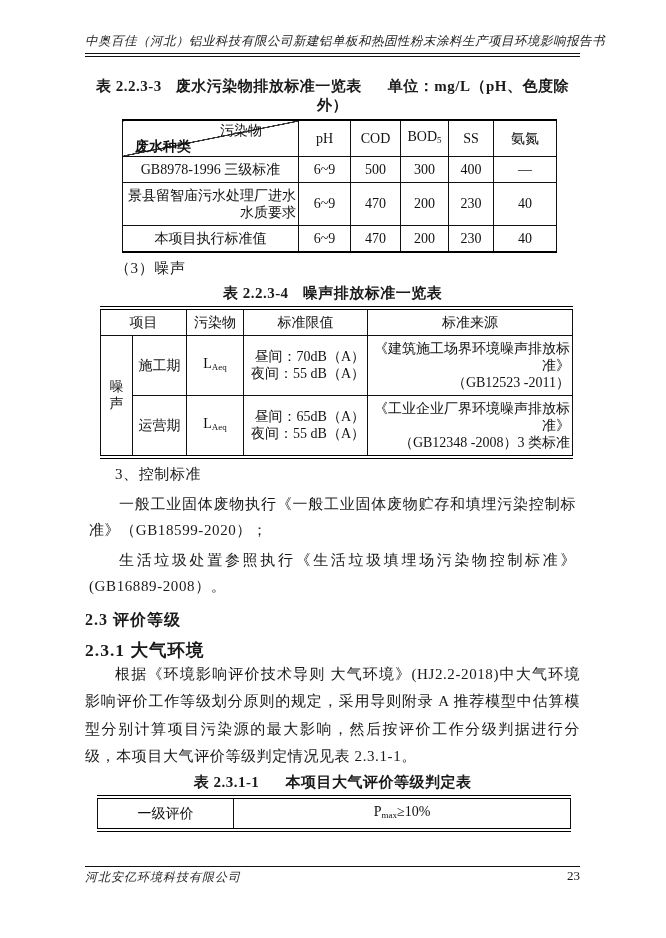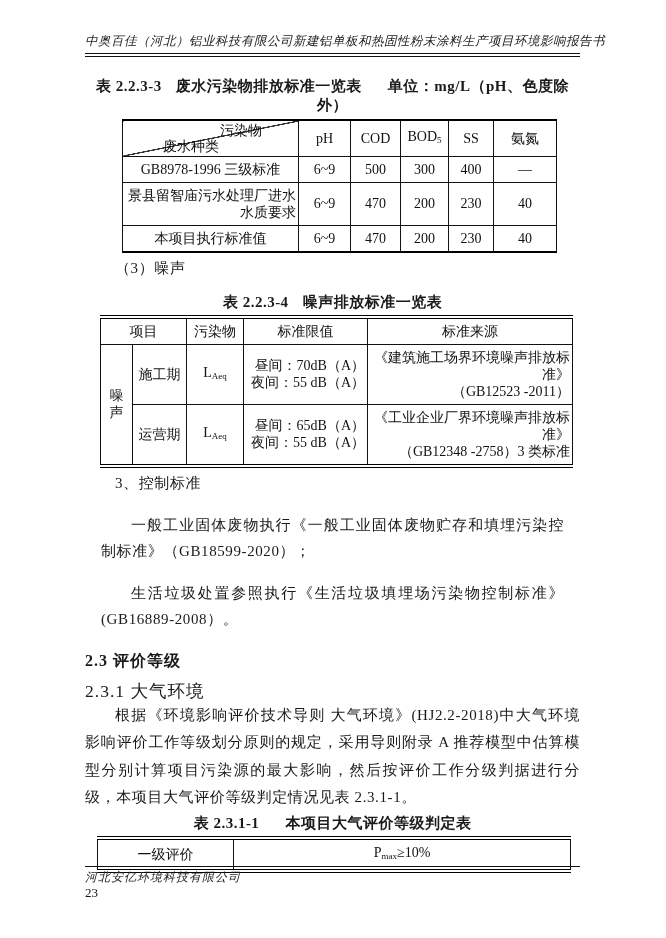--- a/index.html
+++ b/index.html
@@ -18,53 +18,52 @@
   .hdr-text{
     font-size:12.5px;line-height:14px;text-align:left;
     font-style:italic;letter-spacing:0.5px;white-space:nowrap;color:#222;
   }
   .hdr-rule{margin-top:5px;height:2px;border-top:1.4px solid #111;border-bottom:1.4px solid #111;}
   
   .tbl-title{font-weight:bold;font-size:15px;line-height:19px;text-align:center;letter-spacing:0.5px;}
   .tbl-title .gap{display:inline-block;width:14px;}
   .tbl-title .biggap{display:inline-block;width:26px;}
   .tt1{margin-top:20px;}
-  .tt2{margin-top:12px;}
+  .tt2{margin-top:3px;}
   .tt3{margin-top:2px;}
   
   table{border-collapse:collapse;table-layout:fixed;font-size:14px;color:#111;}
   td{border:1px solid #111;text-align:center;vertical-align:middle;padding:4px 2px;line-height:17px;}
   .t1{width:434px;margin:4px 0 0 37px;border-top:2.5px solid #000;border-bottom:2.5px solid #000;}
   .t2{width:472px;margin:3px 12px 0 15px;border-top:4px double #000;border-bottom:4px double #000;}
   .t3{width:473px;margin:3px 0 0 12px;border-top:4px double #000;border-bottom:4px double #000;}
   .h36{height:36px}.h34{height:34px}.h25{height:25px}.h24{height:24px}
   sub{font-size:9px;vertical-align:-2px;letter-spacing:0;}
   
   .diag{
     position:relative;padding:0;
     background:linear-gradient(to bottom right,
       transparent calc(50% - 0.7px), #333 calc(50% - 0.7px),
       #333 calc(50% + 0.7px), transparent calc(50% + 0.7px));
   }
   .diag .dtop{position:absolute;top:1px;right:36px;font-size:14px;}
-  .diag .dbot{position:absolute;bottom:1px;left:40px;font-size:14px;}
+  .diag .dbot{position:absolute;bottom:1px;left:12px;font-size:14px;font-weight:bold;}
   .two-line{line-height:17px;text-align:right;}
   
   .lbl{margin:3px 0 0;line-height:25px;text-indent:2em;font-size:15px;letter-spacing:0.6px;}
   .para{margin:0;line-height:27.5px;text-indent:2em;text-align:justify;font-size:15px;letter-spacing:0.6px;}
-  .para-tight{margin:16px;line-height:26px;text-indent:2em;text-align:justify;font-size:15px;letter-spacing:0.6px;}
+  .para-tight{margin:4px;line-height:26px;text-indent:2em;text-align:justify;font-size:15px;letter-spacing:0.6px;}
   h2.sec{font-size:16px;line-height:26px;margin:8px 0 0;font-weight:bold;letter-spacing:1px;}
-  h3.sec{font-size:17.5px;line-height:22px;margin:6px 0 0;font-weight:normal;letter-spacing:1px;}
+  h3.sec{font-size:17.5px;line-height:22px;margin:6px 0 0;font-weight:bold;letter-spacing:1px;}
   
   .footer{
     position:absolute;left:85px;right:86px;top:866px;
     border-top:1px solid #111;
     display:flex;justify-content:space-between;align-items:flex-start;
     padding-top:2px;
-    flex-direction:column;
   }
   .footer .company{font-size:12px;font-style:italic;letter-spacing:1px;color:#222;}
   .footer .pageno{font-size:13px;line-height:13px;color:#111;}
 </style>
 </head>
 <body>
 
 <div class="page">
 
   <div class="hdr-text">中奥百佳（河北）铝业科技有限公司新建铝单板和热固性粉末涂料生产项目环境影响报告书</div>
@@ -158,21 +157,21 @@
     </tr>
     <tr class="h34">
       <td>运营期</td>
       <td><span>L</span><sub>Aeq</sub></td>
       <td class="two-line">
         <span>昼间：65dB（A）</span><br>
         <span>夜间：55 dB（A）</span>
       </td>
       <td class="two-line">
         <span>《工业企业厂界环境噪声排放标准》</span><br>
-        <span>（GB12348 -2758）3 类标准</span>
+        <span>（GB12348 -2008）3 类标准</span>
       </td>
     </tr>
   </tbody>
     </table>
 
   <p class="lbl">3、控制标准</p>
   <p class="para-tight">一般工业固体废物执行《一般工业固体废物贮存和填埋污染控制标准》（GB18599-2020）；</p>
   <p class="para-tight">生活垃圾处置参照执行《生活垃圾填埋场污染物控制标准》(GB16889-2008）。</p>
 
   <h2 class="sec">2.3 评价等级</h2>

